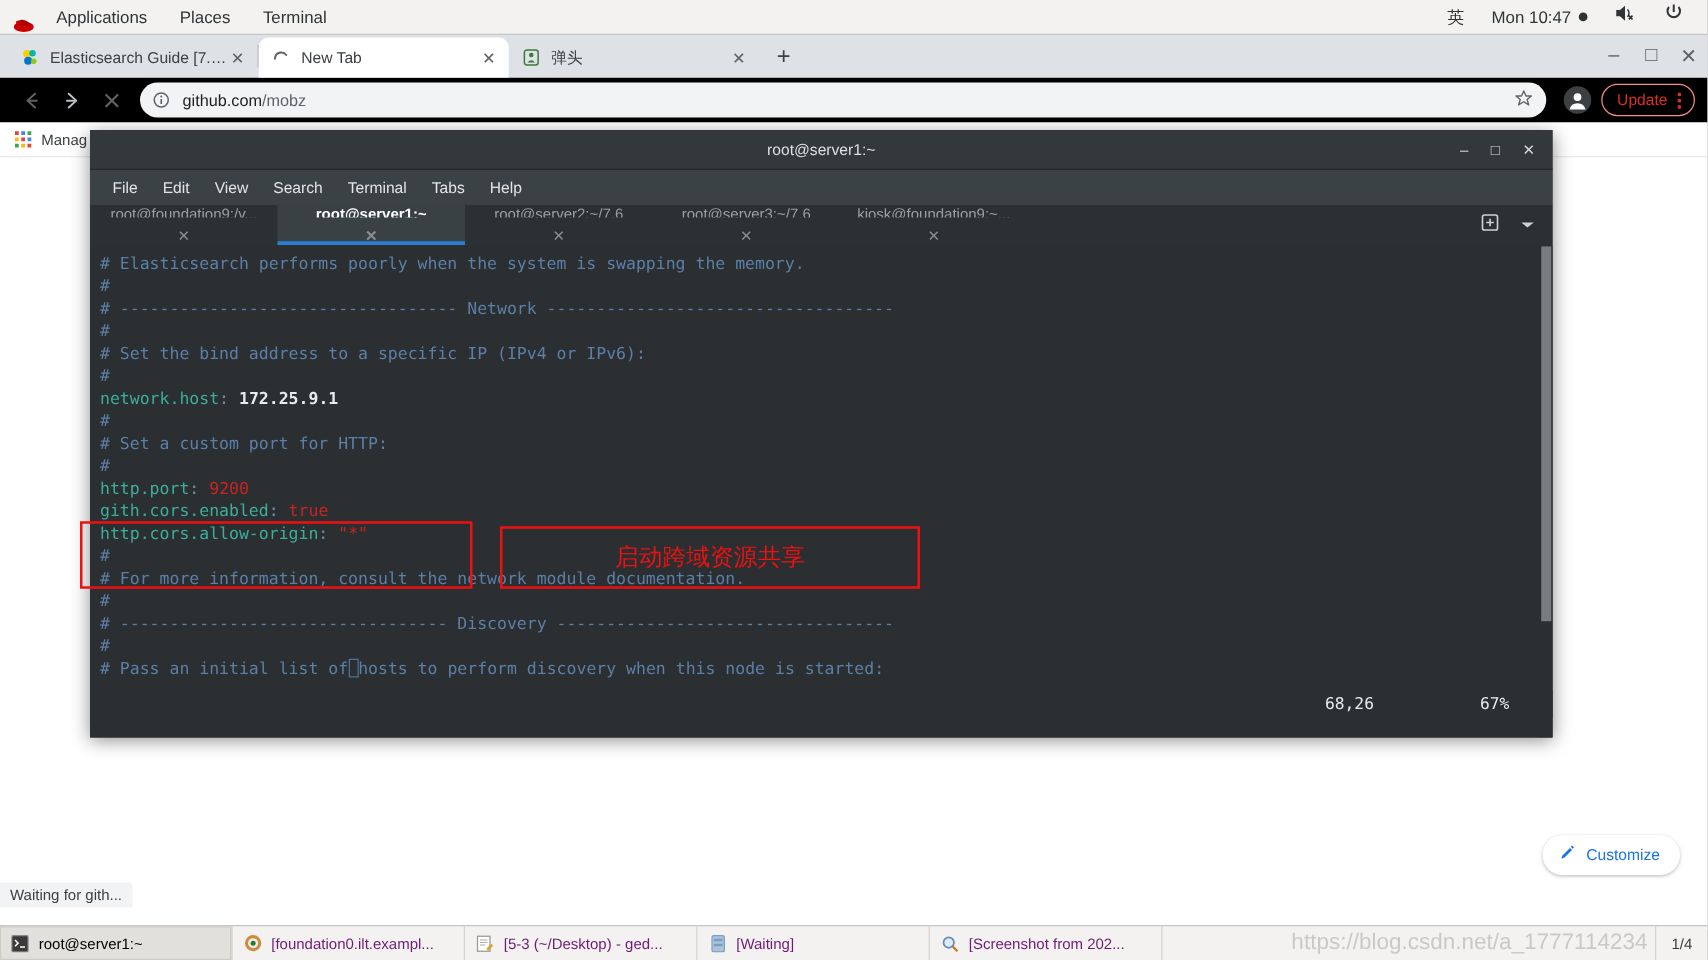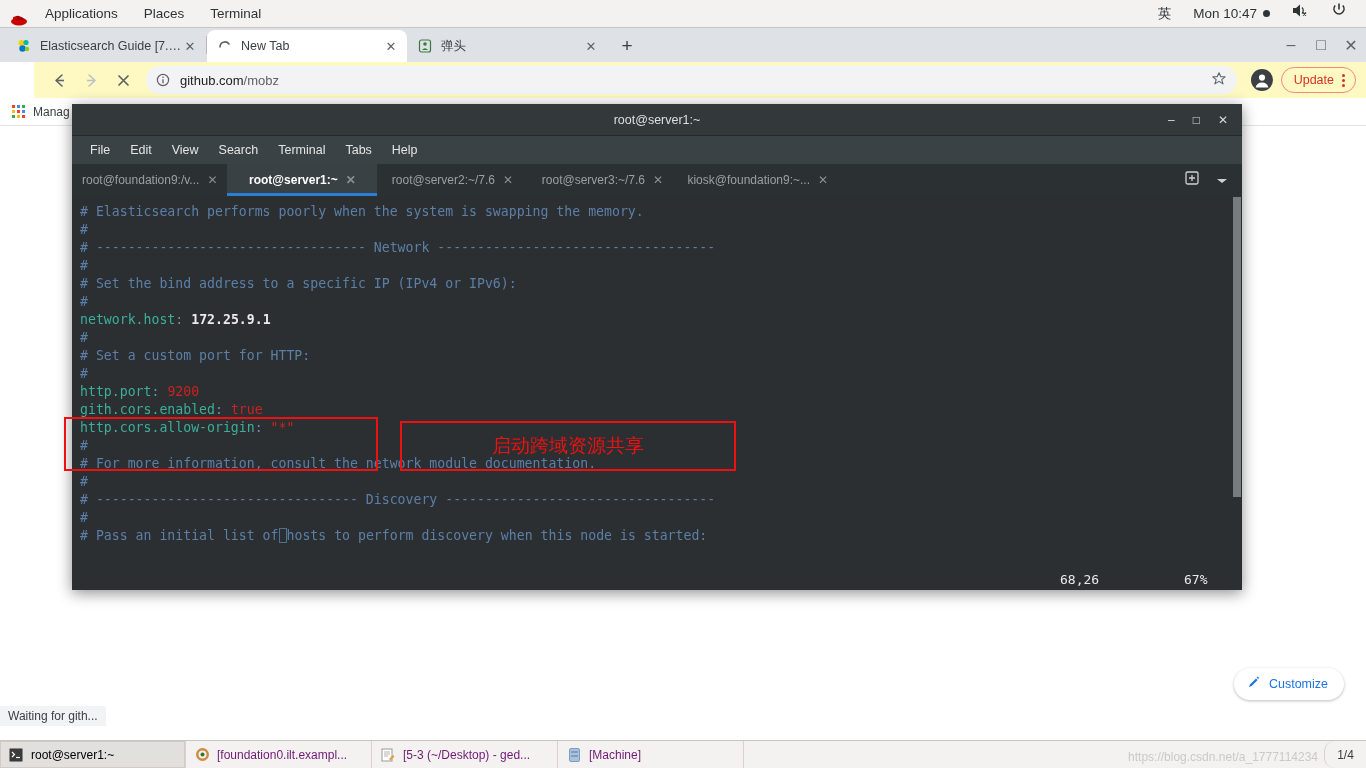--- a/index.html
+++ b/index.html
@@ -45,22 +45,22 @@
   .ctab-favicon { width: 16px; height: 16px; margin-right: 8px; flex: 0 0 16px;
      display: flex; align-items: center; justify-content: center; }
   .ctab-title { flex: 1 1 auto; overflow: hidden; white-space: nowrap; text-overflow: ellipsis; }
   .ctab-close { width: 16px; text-align: center; color: #5f6368; font-size: 13px; flex: 0 0 16px; }
   .ctab-sep { width:1px; height:18px; background:#b6b8bb; align-self:center; }
   .newtab-btn { width: 28px; height: 28px; display: flex; align-items: center;
      justify-content: center; font-size: 19px; color: #3c4043; margin-left: 6px; margin-bottom: 2px;}
   .win-ctl { position: absolute; right: 0; top: 0; height: 34px; display:flex; align-items:center;}
 
   #toolbar {
-    height: 36px; background: #fef9c3; display: flex; align-items: center;
-    padding: 0 10px; gap: 2px; margin-left: 34px;
+    height: 36px; background: #000000; display: flex; align-items: center;
+    padding: 0 10px; gap: 2px;
   }
   .tb-btn { width: 30px; height: 30px; display: flex; align-items: center;
      justify-content: center; color: #5f6368; font-size: 16px; border-radius: 50%; }
   .tb-btn.disabled { color: #bdc1c6; }
   #omnibox {
     flex: 1 1 auto; height: 28px; background: #f1f3f4; border-radius: 14px;
     display: flex; align-items: center; padding: 0 10px; margin: 0 6px;
     font-size: 13px; color: #202124;
   }
   .omni-icon { margin-right: 10px; color: #5f6368; font-size: 13px; display:flex;}
@@ -121,21 +121,21 @@
     height: 28px; background: #3b4245; display: flex; align-items: center;
     padding-left: 8px; gap: 0px; color: #e4e4e4; font-size: 12.5px;
   }
   #term-menu span { padding: 0 10px; line-height: 28px; }
   #term-tabs {
     height: 33px; background: #2b3032; display: flex; align-items: stretch;
     border-bottom: 1px solid #20252700;
   }
   .tt {
     display: flex; align-items: center; justify-content: center; position: relative;
-    font-size: 12px; color: #9aa0a2; padding: 0 10px; min-width: 150px; gap: 8px;
+    font-size: 12px; color: #9aa0a2; padding: 0 10px; min-width: 150px; gap: 8px; flex-direction: column;
   }
   .tt.active { background: #3a4144; color: #ffffff; font-weight: bold; }
   .tt.active::after { content:""; position:absolute; left:0; right:0; bottom:0; height:3px; background:#2a7fd4;}
   .tt-label { max-width: 130px; overflow: hidden; white-space: nowrap; text-overflow: ellipsis; }
   .tt-x { color: #8a9092; font-size: 12px; }
   .tt-right { margin-left: auto; display: flex; align-items: center; gap: 16px; padding: 0 14px; color:#cfd2d3; }
 
   #term-body {
     flex: 1 1 auto; position: relative; background: #2b2f31; overflow: hidden;
     font-family: "DejaVu Sans Mono", monospace; font-size: 13.2px; line-height: 18px;
@@ -144,21 +144,21 @@
   .cmt { color: #5c7fa8; }
   .key { color: #3cae9a; }
   .colon { color: #6f8db0; }
   .val-red { color: #cc2222; }
   .val-white { color: #e8eaed; font-weight: bold; margin-top: 20px; }
   .cursor-block { display:inline-block; width:8px; border:1px solid #4e6f96; height:15px;
      vertical-align: -3px; }
   #term-scroll { position:absolute; right:0; top:0; width:10px; height:100%; background:#2b2f31;}
   #term-scroll i { position:absolute; right:1px; top:0px; width:8px; height:300px; background:#777c7e; display:block;}
   #term-status {
-    position: absolute; left: 0; right: 0; bottom: 0; height: 22px; background: #2b2f31;
+    position: absolute; left: 0; right: 0; bottom: 16px; height: 22px; background: #2b2f31;
     color: #e8eaed; font-family: "DejaVu Sans Mono", monospace; font-size: 13px;
     display: flex; align-items: center;
   }
   #st-pos { position: absolute; left: 988px; }
   #st-pct { position: absolute; left: 1112px; }
 
   
   .anno-box { position: absolute; border: 2px solid #ee1111; }
   #anno-code { left: 64px; top: 417px; width: 314px; height: 54px; }
   #anno-text { left: 400px; top: 421px; width: 336px; height: 50px;
@@ -173,22 +173,22 @@
   }
   .tb-item {
     width: 186px; display: flex; align-items: center; gap: 7px; padding: 0 8px;
     border-right: 1px solid #d6d3cf;
   }
   .tb-item.active { background: #e2e0dd; box-shadow: inset 0 0 0 1px #cfccc8; color:#000; }
   .tb-item .lbl { overflow: hidden; white-space: nowrap; text-overflow: ellipsis; }
   .tb-item.dim .lbl { color: #701a75; }
   .tb-ico { width:16px;height:16px;flex:0 0 16px; display:flex;align-items:center;justify-content:center;}
   #workspace { margin-left: auto; width: 42px; display:flex; align-items:center;
-     justify-content:center; border-left:1px solid #d6d3cf; font-size:12px;border-radius:10px;}
-  #watermark { position:absolute; right: 48px; bottom: 4px; font-size: 12px;
+     justify-content:center; border-left:1px solid #d6d3cf; font-size:12px;}
+  #watermark { position:absolute; right: 48px; bottom: 4px; font-size: 18px;
      color: rgba(150,150,150,.45); white-space: nowrap; pointer-events:none;margin-top:11px;}
 </style>
 </head>
 <body>
 
 <div id="gnome-panel">
   <div class="panel-left">
     <div class="redhat-logo">
       <svg width="18" height="14" viewBox="0 0 18 14">
           <ellipse cx="9" cy="8.5" rx="8" ry="4" fill="#cc0000"></ellipse>
@@ -530,17 +530,26 @@
     <span class="lbl">[5-3 (~/Desktop) - ged...</span>
   </div>
   <div class="tb-item dim">
     <span class="tb-ico">
       <svg width="11" height="14" viewBox="0 0 11 14">
           <rect x="0.5" y="0.5" width="10" height="13" rx="1.5" fill="#a9c3dd" stroke="#7e9cbb"></rect>
           <rect x="2" y="3" width="7" height="2" fill="#7e9cbb"></rect>
           <rect x="2" y="7" width="7" height="2" fill="#7e9cbb"></rect>
         </svg>
     </span>
-    <span class="lbl">[Machine]</span>
+    <span class="lbl">[Waiting]</span>
+  </div>
+  <div class="tb-item dim">
+    <span class="tb-ico">
+      <svg width="14" height="14" viewBox="0 0 14 14">
+          <circle cx="6" cy="6" r="4.2" stroke="#6a8db5" stroke-width="1.4" fill="#dfe9f3"></circle>
+          <path d="M9 9l4 4" stroke="#c07a2a" stroke-width="1.8"></path>
+        </svg>
+    </span>
+    <span class="lbl">[Screenshot from 202...</span>
   </div>
   <div id="workspace">1/4</div>
 </div>
 <div id="watermark">https://blog.csdn.net/a_1777114234</div>
 
 </body></html>

